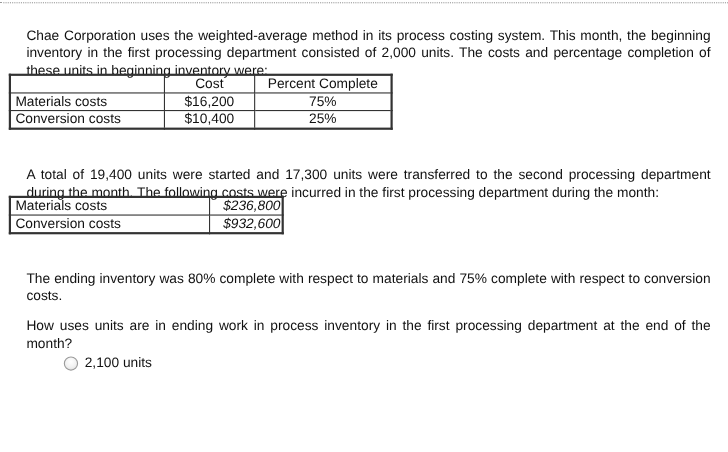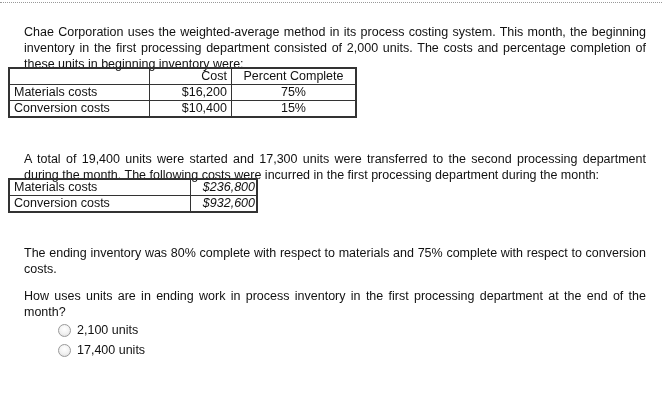--- a/index.html
+++ b/index.html
@@ -8,21 +8,21 @@
   .topline { position: absolute; left: 0; top: 2px; width: 662px; border-top: 1px dotted #999; }
   .para { position: absolute; left: 8px; width: 622px; line-height: 16px; text-align: justify; margin: 16px; }
   .p1 { top: 8px; }
   .p2 { top: 135px; }
   .p3 { top: 229px; }
   .p4 { top: 272px; }
   table { border-collapse: collapse; position: absolute; font-size: 12.5px; }
   td { border: 1px solid #333; padding: 0 4px; height: 15px; line-height: 15px; white-space: nowrap; }
   .t1 { left: 8px; top: 67px; width: 349px; border: 2px solid #333; }
   .t1 td.c0 { width: 125px; }
-  .t1 td.c1 { width: 70px; text-align: right; }
+  .t1 td.c1 { width: 70px; text-align: center; }
   .t1 td.c2 { width: 110px; text-align: center; }
   .t2 { left: 8px; top: 178px; width: 250px; border: 2px solid #333; }
   .t2 td.c0 { width: 172px; }
   .t2 td.c1 { text-align: right; padding-right: 1px; font-style: italic; }
   .options { position: absolute; left: 58px; top: 320px; }
   .opt { display: flex; align-items: center; height: 20px; cursor: pointer; }
   .radio { width: 13px; height: 13px; border-radius: 50%; border: 1px solid #9a9a9a;
            background: radial-gradient(circle at 50% 35%, #ffffff 0%, #f1f1f1 55%, #d8d8d8 100%);
            box-sizing: border-box; margin-right: 6px; }
   .opt-label { font-size: 12.5px; }
@@ -42,21 +42,21 @@
     <td class="c2">Percent Complete</td>
   </tr>
   <tr>
     <td class="c0">Materials costs</td>
     <td class="c1">$16,200</td>
     <td class="c2">75%</td>
   </tr>
   <tr>
     <td class="c0">Conversion costs</td>
     <td class="c1">$10,400</td>
-    <td class="c2">15%</td>
+    <td class="c2">25%</td>
   </tr>
 </tbody>
   </table>
 
 <p class="para p2">A total of 19,400 units were started and 17,300 units were transferred to the second processing department during the month. The following costs were incurred in the first processing department during the month:</p>
 
 <table class="t2">
   <tbody>
       <tr>
     <td class="c0">Materials costs</td>
@@ -71,17 +71,13 @@
 
 <p class="para p3">The ending inventory was 80% complete with respect to materials and 75% complete with respect to conversion costs.</p>
 
 <p class="para p4">How uses units are in ending work in process inventory in the first processing department at the end of the month?</p>
 
 <div class="options">
   <div class="opt">
     <span class="radio"></span>
     <span class="opt-label">2,100 units</span>
   </div>
-  <div class="opt">
-    <span class="radio"></span>
-    <span class="opt-label">17,400 units</span>
-  </div>
 </div>
 
 </body></html>

